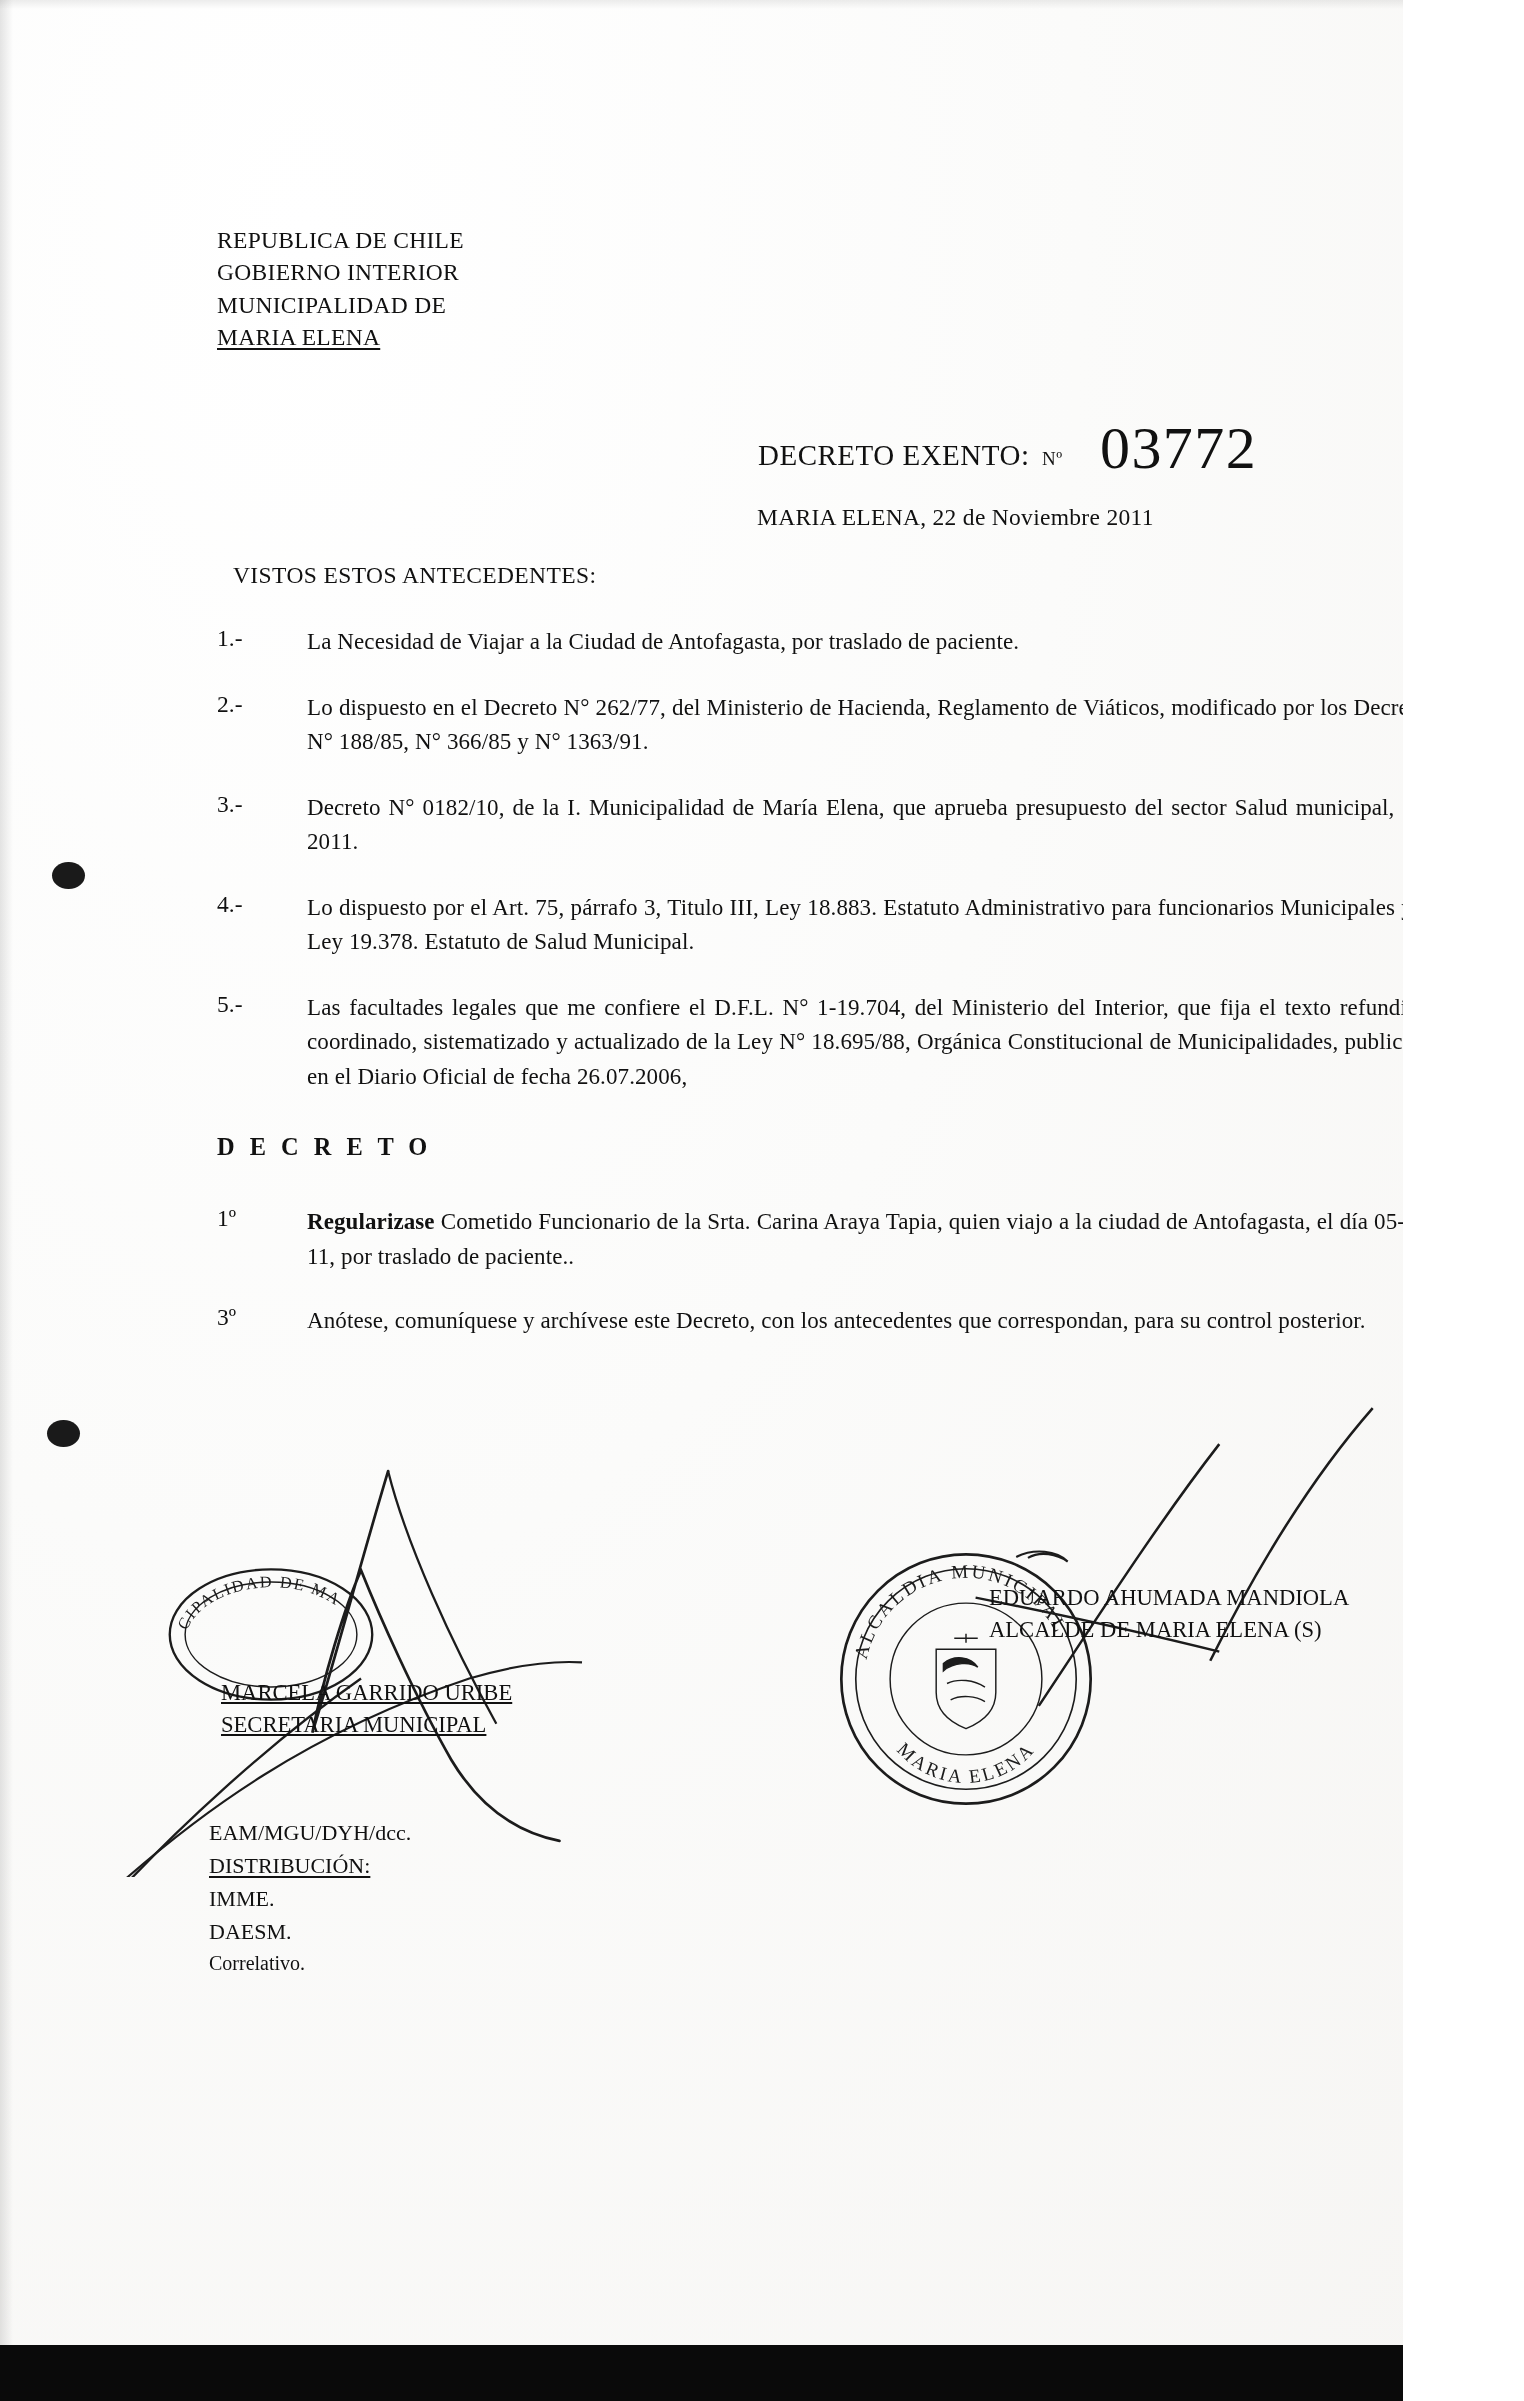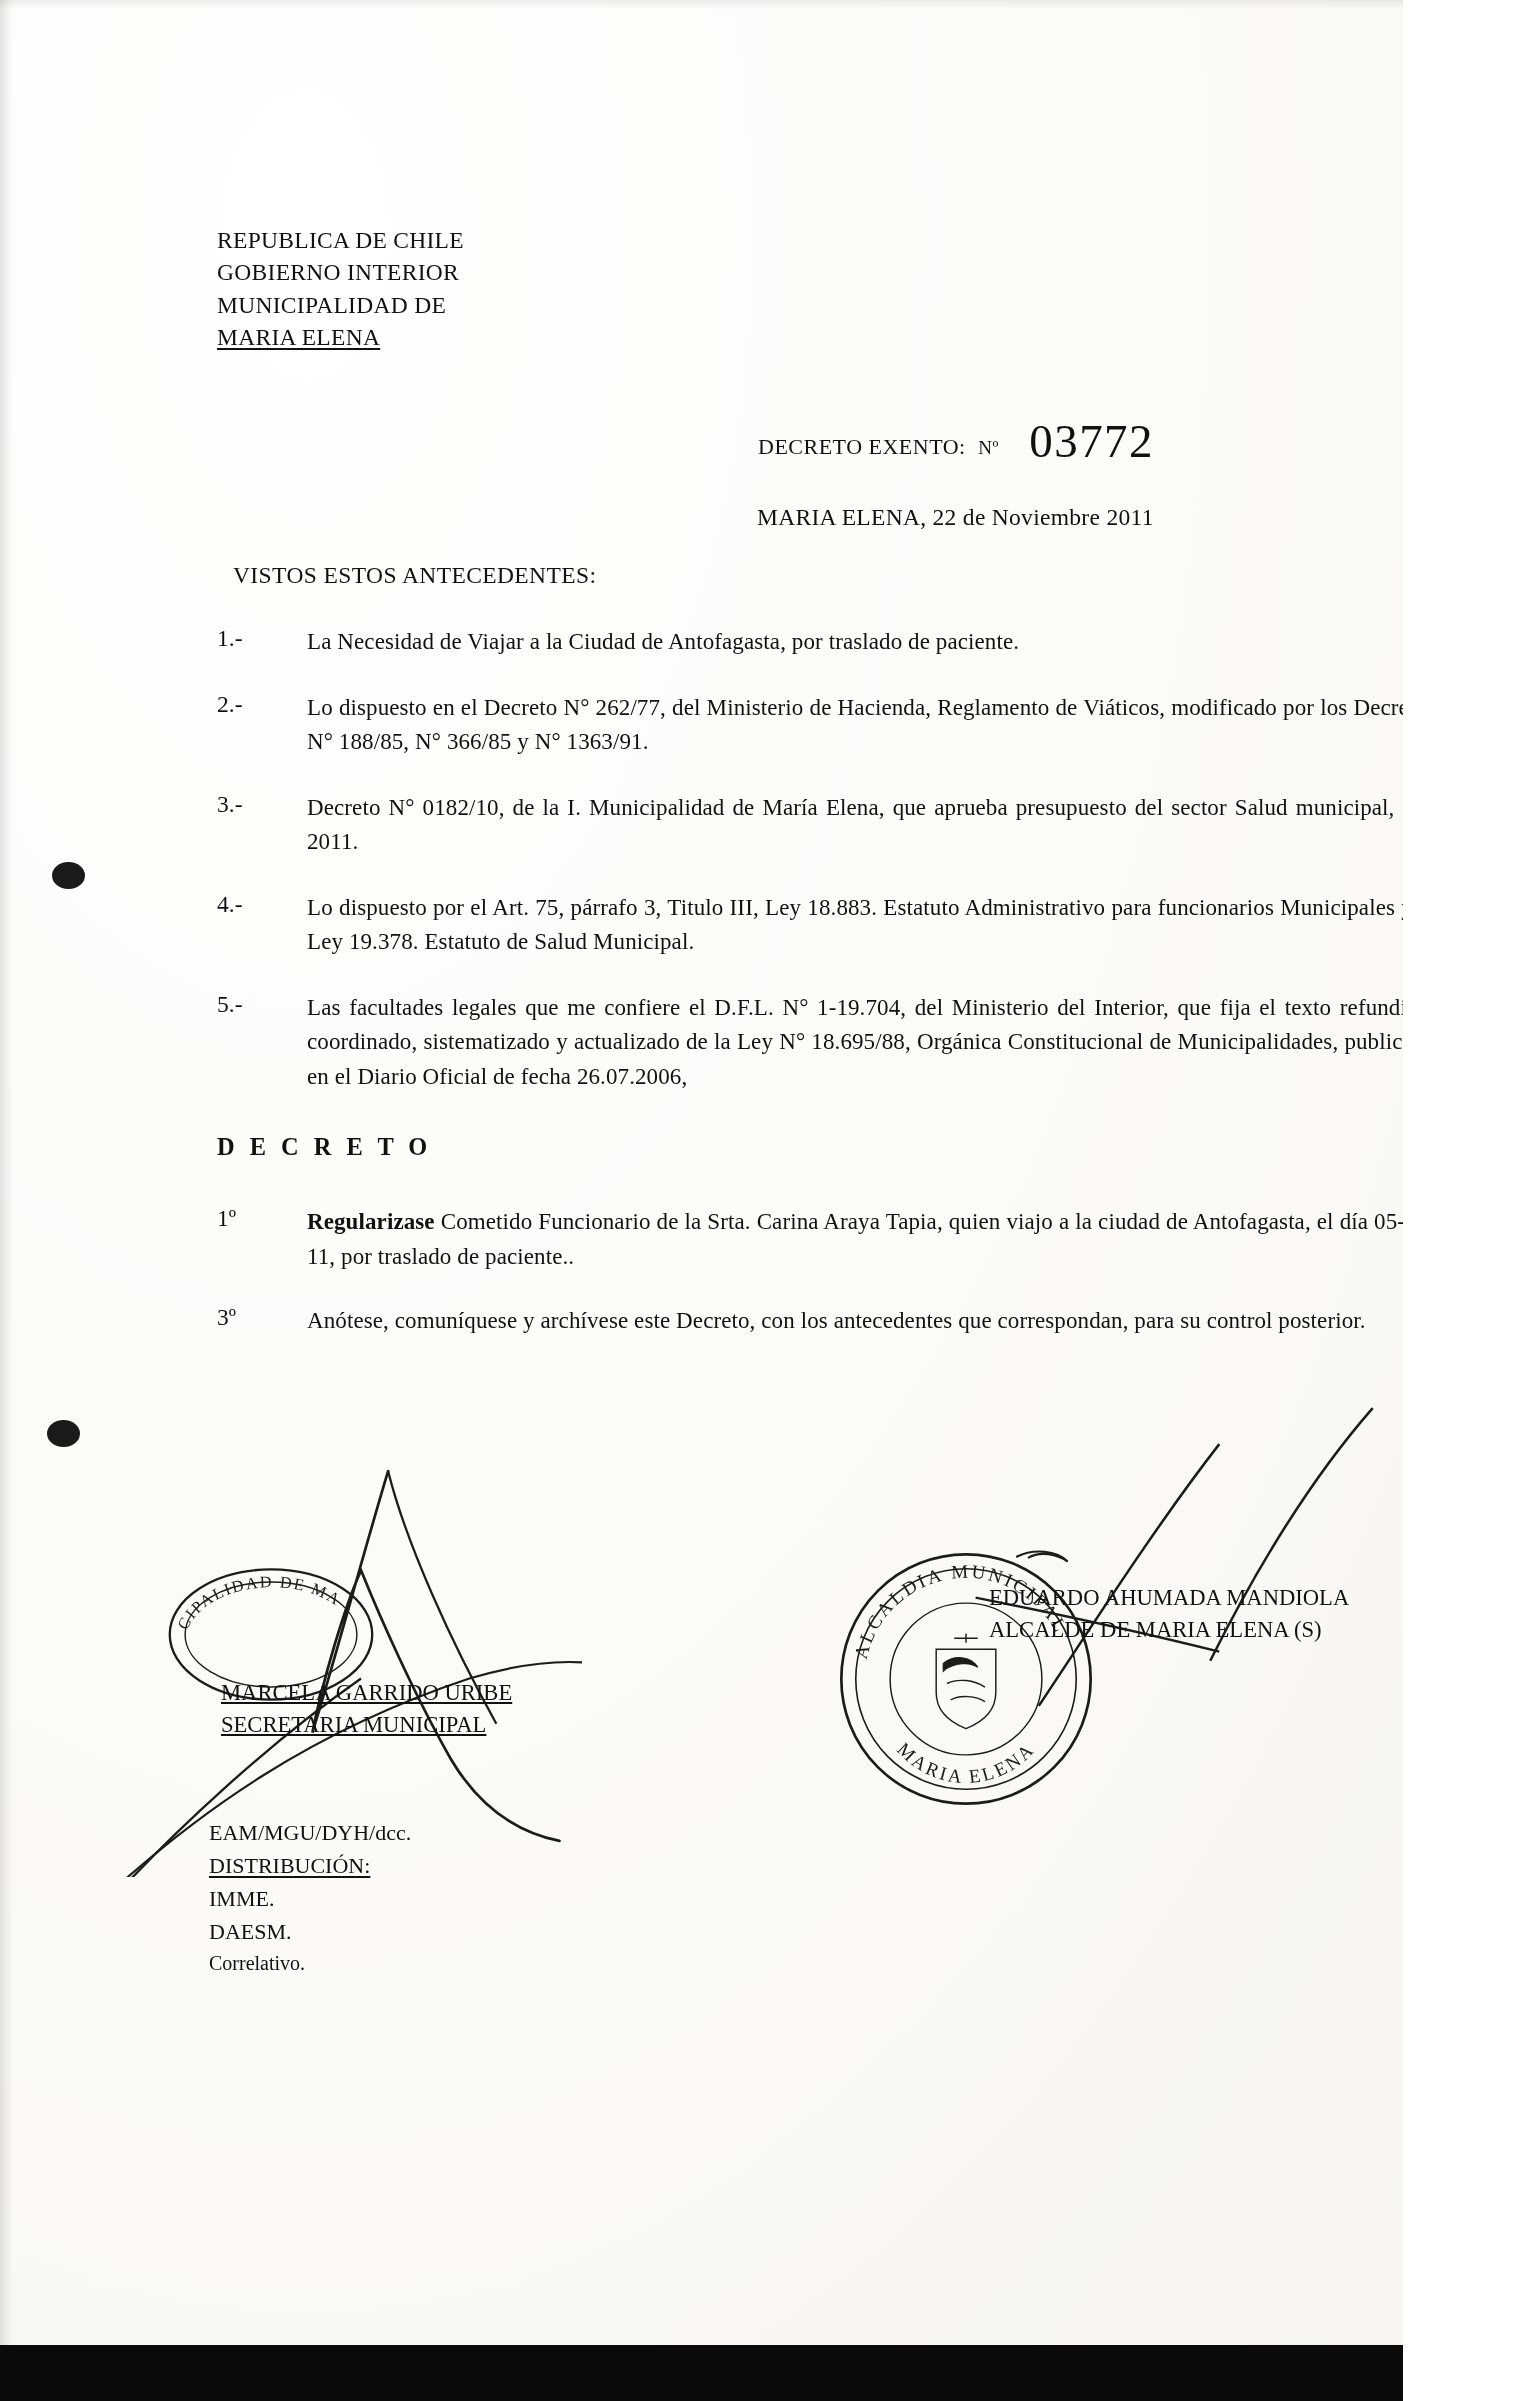--- a/index.html
+++ b/index.html
@@ -73,33 +73,33 @@
   
   .decreto-line {
     position: absolute;
     left: 758px;
     top: 411px;
     display: flex;
     align-items: baseline;
     gap: 12.6px;
   }
   .decreto-label {
-    font-size: 22px;
+    font-size: 29px;
     letter-spacing: 0.5px;
     text-align: center;
   }
   .decreto-n {
     font-size: 19px;
     letter-spacing: 0.4px;
   }
   .decreto-number {
-    font-size: 47px;
+    font-size: 60px;
     letter-spacing: 1.4px;
     font-family: "Liberation Serif", serif;
-    margin-left: 18px;
+    margin-left: 25px;
     position: relative;
     top: 2.7px;
   }
 
   .place-date {
     position: absolute;
     left: 757px;
     top: 504px;
     font-size: 23.5px;
     letter-spacing: 0.3px;

